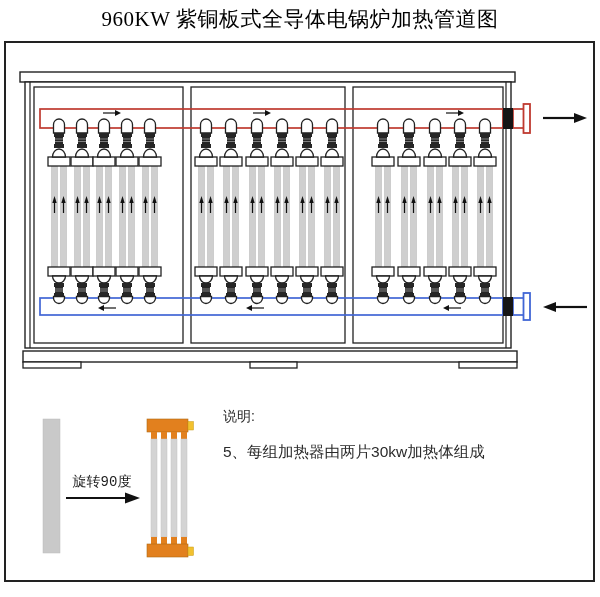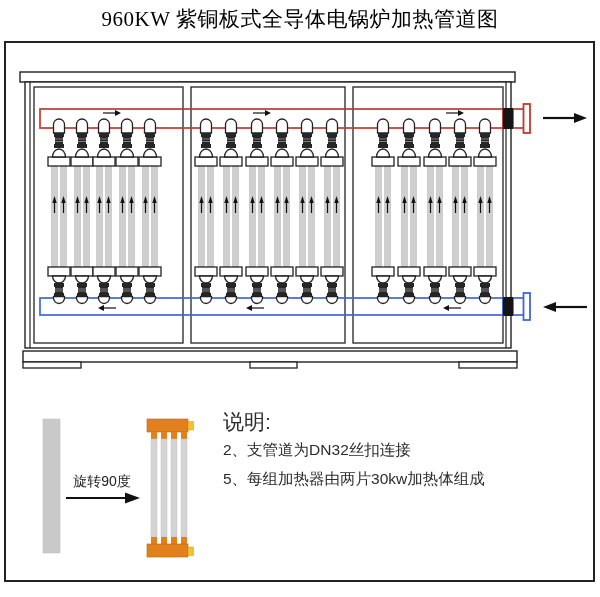--- a/index.html
+++ b/index.html
@@ -7,25 +7,25 @@
     width:600px;height:597px;position:relative;background:#ffffff;overflow:hidden;
     font-family:"Liberation Sans","DejaVu Sans",sans-serif;
   }
   #title{
     position:absolute;top:5px;left:0;width:600px;text-align:center;
     font-family:"Liberation Serif","DejaVu Serif",serif;
     font-weight:normal;font-size:21px;color:#000;letter-spacing:.5px;
   }
   #diagram-svg{position:absolute;top:0;left:0;}
   #notes{position:absolute;left:223px;top:408px;color:#2b2b2b;}
-  #notes .heading{font-size:21px;}
+  #notes .heading{font-size:14px;margin-bottom:12px;}
   #notes .note-item{font-size:15.5px;line-height:28.5px;white-space:nowrap;}
   #rotate-label{
     position:absolute;left:58px;top:473px;width:88px;text-align:center;
-    font-size:14px;color:#1d1d1d;
+    font-size:14px;color:#1d1d1d;font-family:Liberation Mono, monospace;
   }
 </style>
 </head>
 <body>
 
 <svg id="diagram-svg" width="600" height="597" viewBox="0 0 600 597">
     <rect x="5" y="42" width="589" height="539" fill="none" stroke="#222222" stroke-width="2"></rect>
     <rect x="20" y="72" width="495" height="10" fill="#fff" stroke="#222222" stroke-width="1.4"></rect>
     <rect x="25" y="82" width="486" height="266" fill="#fff" stroke="#222222" stroke-width="1.4"></rect>
     <line x1="30" y1="82" x2="30" y2="348" stroke="#222222" stroke-width="1.2"></line>
@@ -431,17 +431,16 @@
     <rect x="171" y="537" width="6" height="7" fill="#e2801e"></rect>
     <rect x="181" y="537" width="6" height="7" fill="#e2801e"></rect>
     <rect x="147" y="544" width="41" height="13" fill="#e2801e" stroke="#b06a12" stroke-width="0.6"></rect>
     <rect x="188" y="547" width="5.5" height="8.5" fill="#f2c12e" stroke="#c79a1a" stroke-width="0.5"></rect>
   </svg>
 
 <div id="title">960KW 紫铜板式全导体电锅炉加热管道图</div>
 
 <div id="notes">
   <div class="heading">说明:</div>
-  <div class="note-item">2、支管道为DN32丝扣连接</div>
   <div class="note-item">5、每组加热器由两片30kw加热体组成</div>
 </div>
 
 <div id="rotate-label">旋转90度</div>
 
 </body></html>

